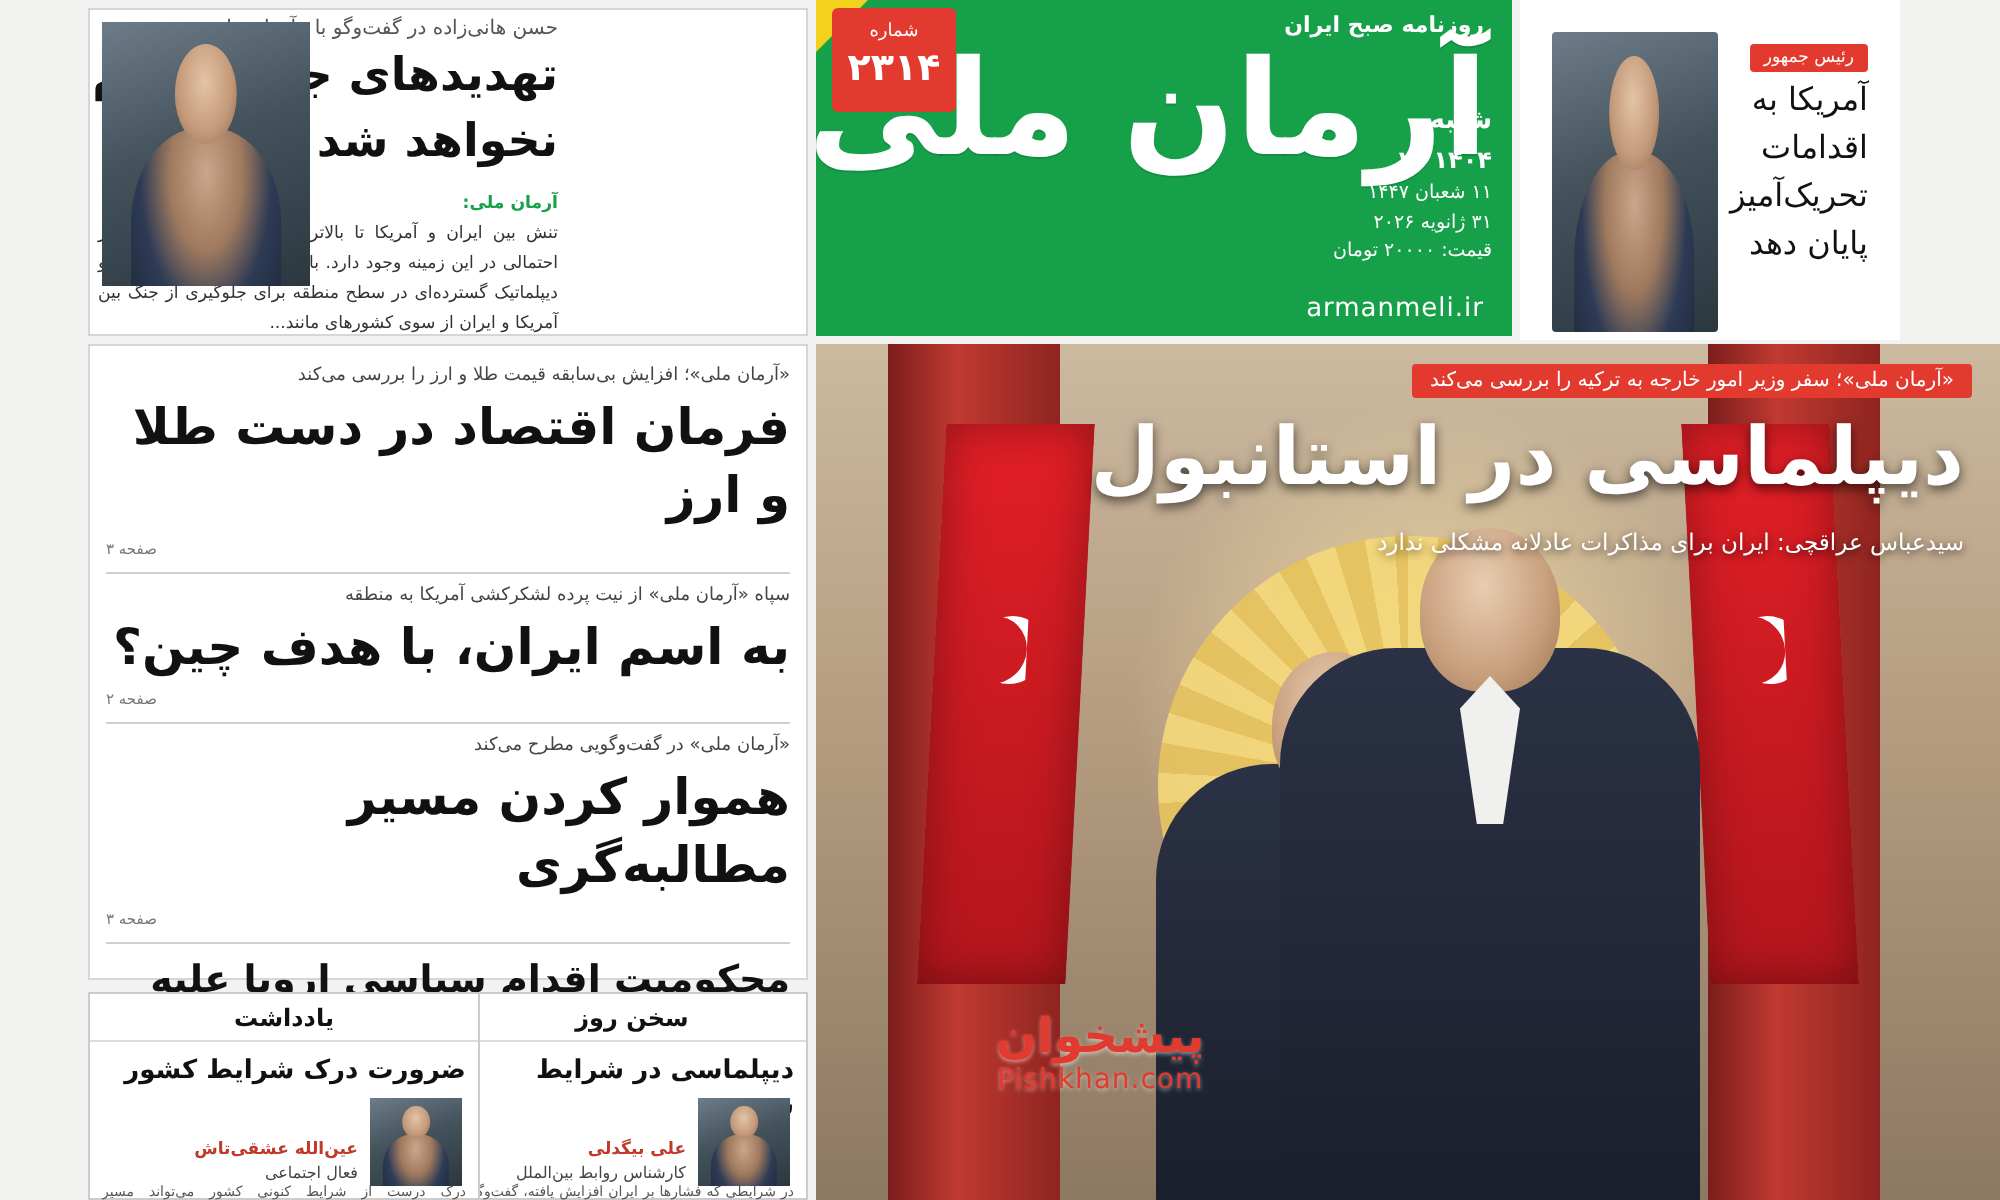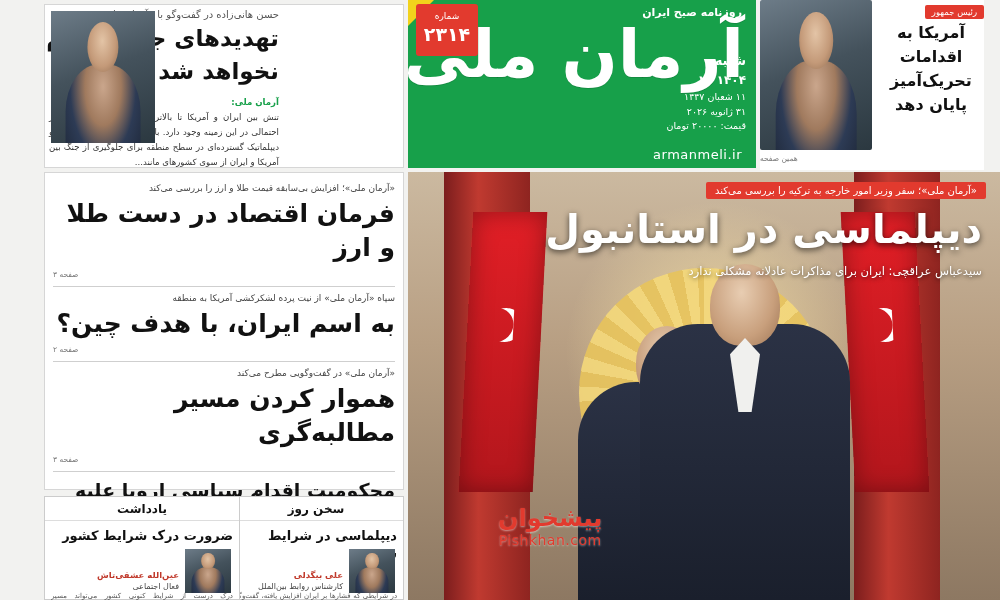--- a/index.html
+++ b/index.html
@@ -78,38 +78,38 @@
     direction: rtl;
   }
   .masthead .dateblock .day { font-size: 13px; font-weight: bold; }
   .masthead .dateblock .ymd { font-size: 12px; font-weight: bold; }
 
   
   .panel { position: absolute; background: #ffffff; }
 
   
   .story-tr {
-    left: 760px; top: 0; width: 224px; height: 170px;
+    left: 760px; top: 0; width: 190px; height: 170px;
     background: #ffffff;
-    padding: 0;
+    padding: 16px;
   }
   .tag-pill {
     display: inline-block;
     background: #e23a2e;
     color: #fff;
     font-size: 8.5px;
     padding: 2px 7px;
     border-radius: 2px;
   }
   .story-tr .headline {
     font-size: 16px;
-    font-weight: bold;
+    font-weight: normal;
     line-height: 1.5;
     color: #111;
-    text-align: center;
+    text-align: right;
     direction: rtl;
     margin-top: 2px;
   }
   .photo {
     background: linear-gradient(160deg,#6d7c88 0%,#44525c 45%,#2b3840 100%);
     position: relative;
     overflow: hidden;
   }
   .photo.portrait::after {
     content: "";

